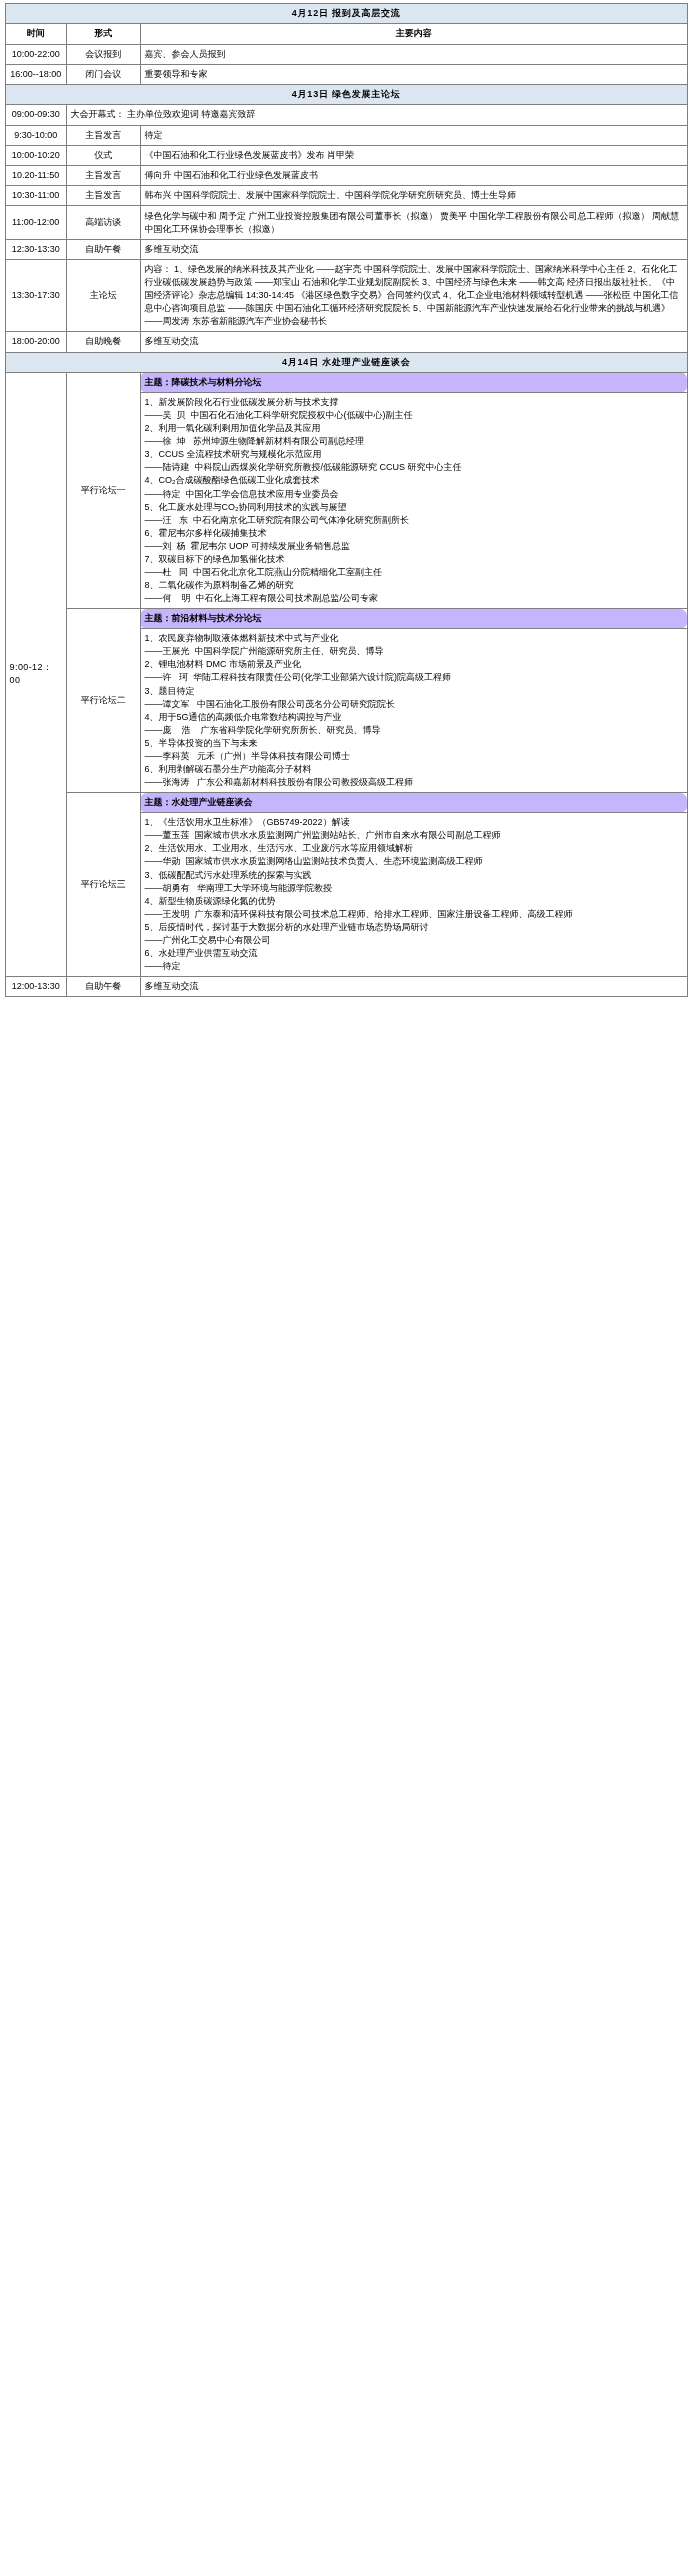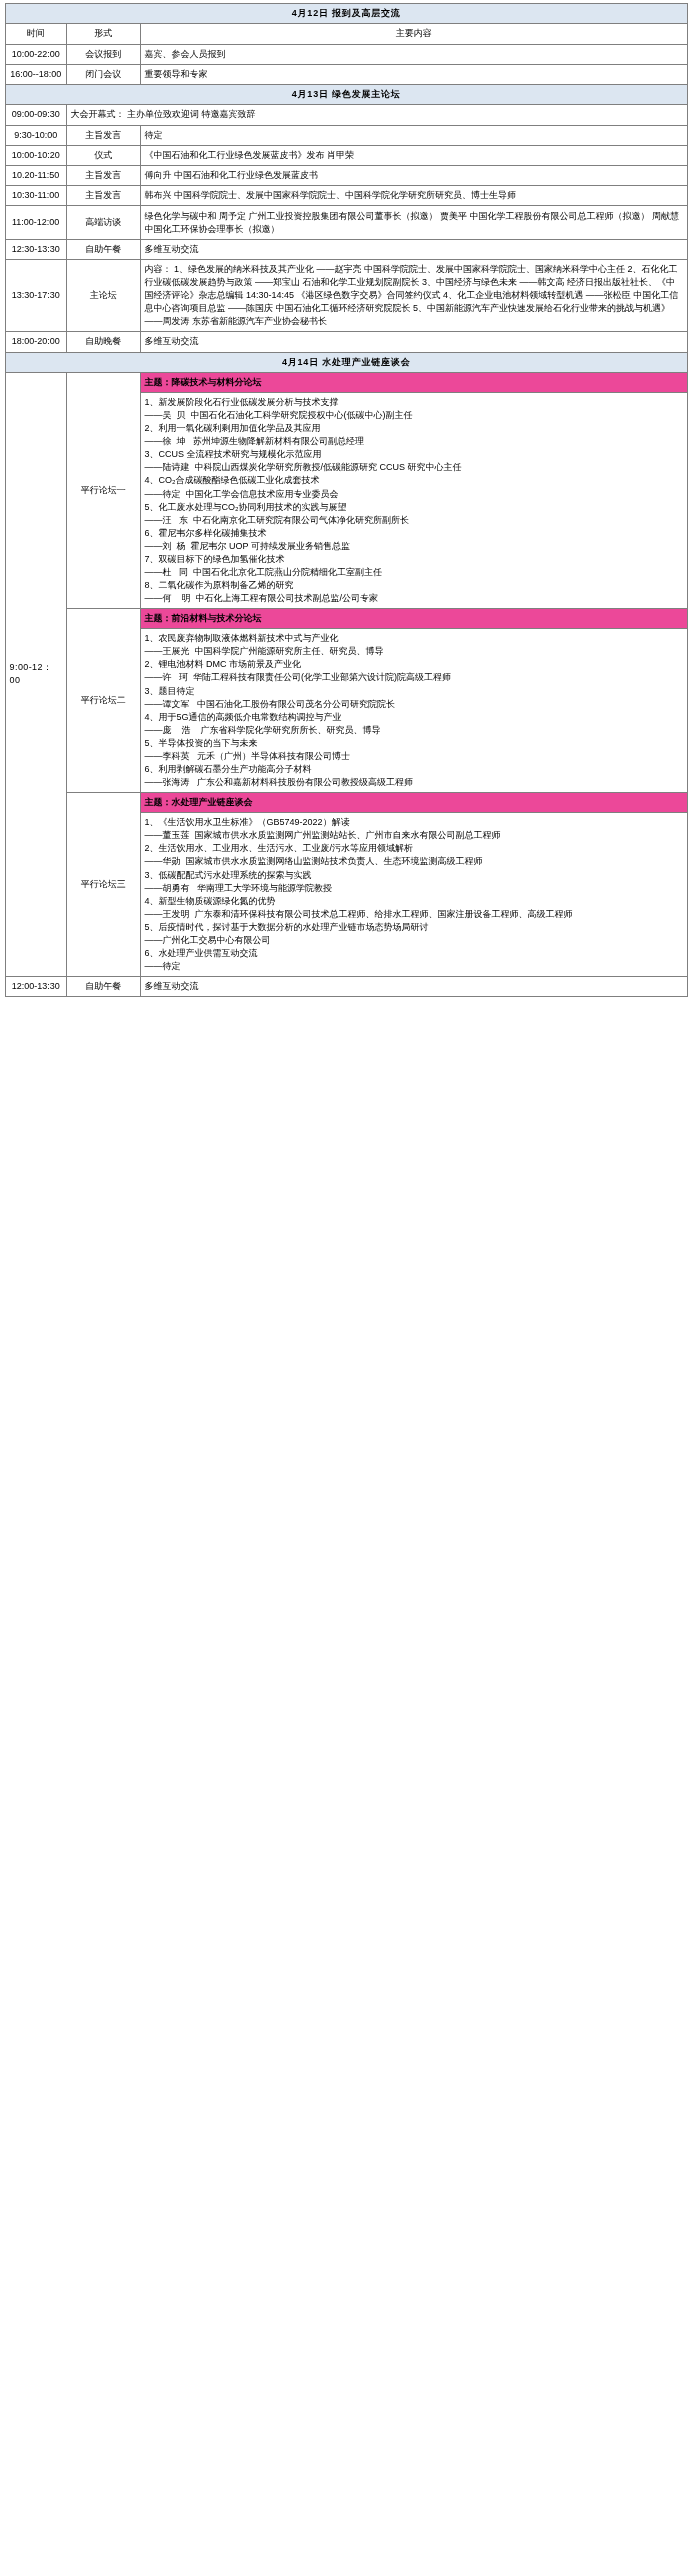--- a/index.html
+++ b/index.html
@@ -35,29 +35,30 @@
     background: #dce6f1;
     text-align: center;
     font-weight: bold;
     font-size: 10.2px;
     letter-spacing: 0.8px;
     padding: 3.9px 3.1px;
   }
   .hdr {
     background: #ffffff;
     text-align: center;
-    font-weight: normal;
+    font-weight: bold;
     font-size: 9.8px;
   }
   .ctr { text-align: center; }
   .subbanner {
-    background: #ec4899;
+    background: #c4b5fd;
     font-weight: bold;
     font-size: 9.4px;
     padding: 3.1px 4.7px;
+    border-radius: 7px;
   }
   .lines { padding: 2.3px 4.7px 3.9px 4.7px; margin-left: 20px; }
   .lines div { white-space: pre-wrap; }
   .big-time {
     font-size: 9.8px;
     letter-spacing: 0.4px;
   }
   .forum-label { text-align: center; white-space: pre-wrap; margin-top: 41px; }
 </style>
 </head>

